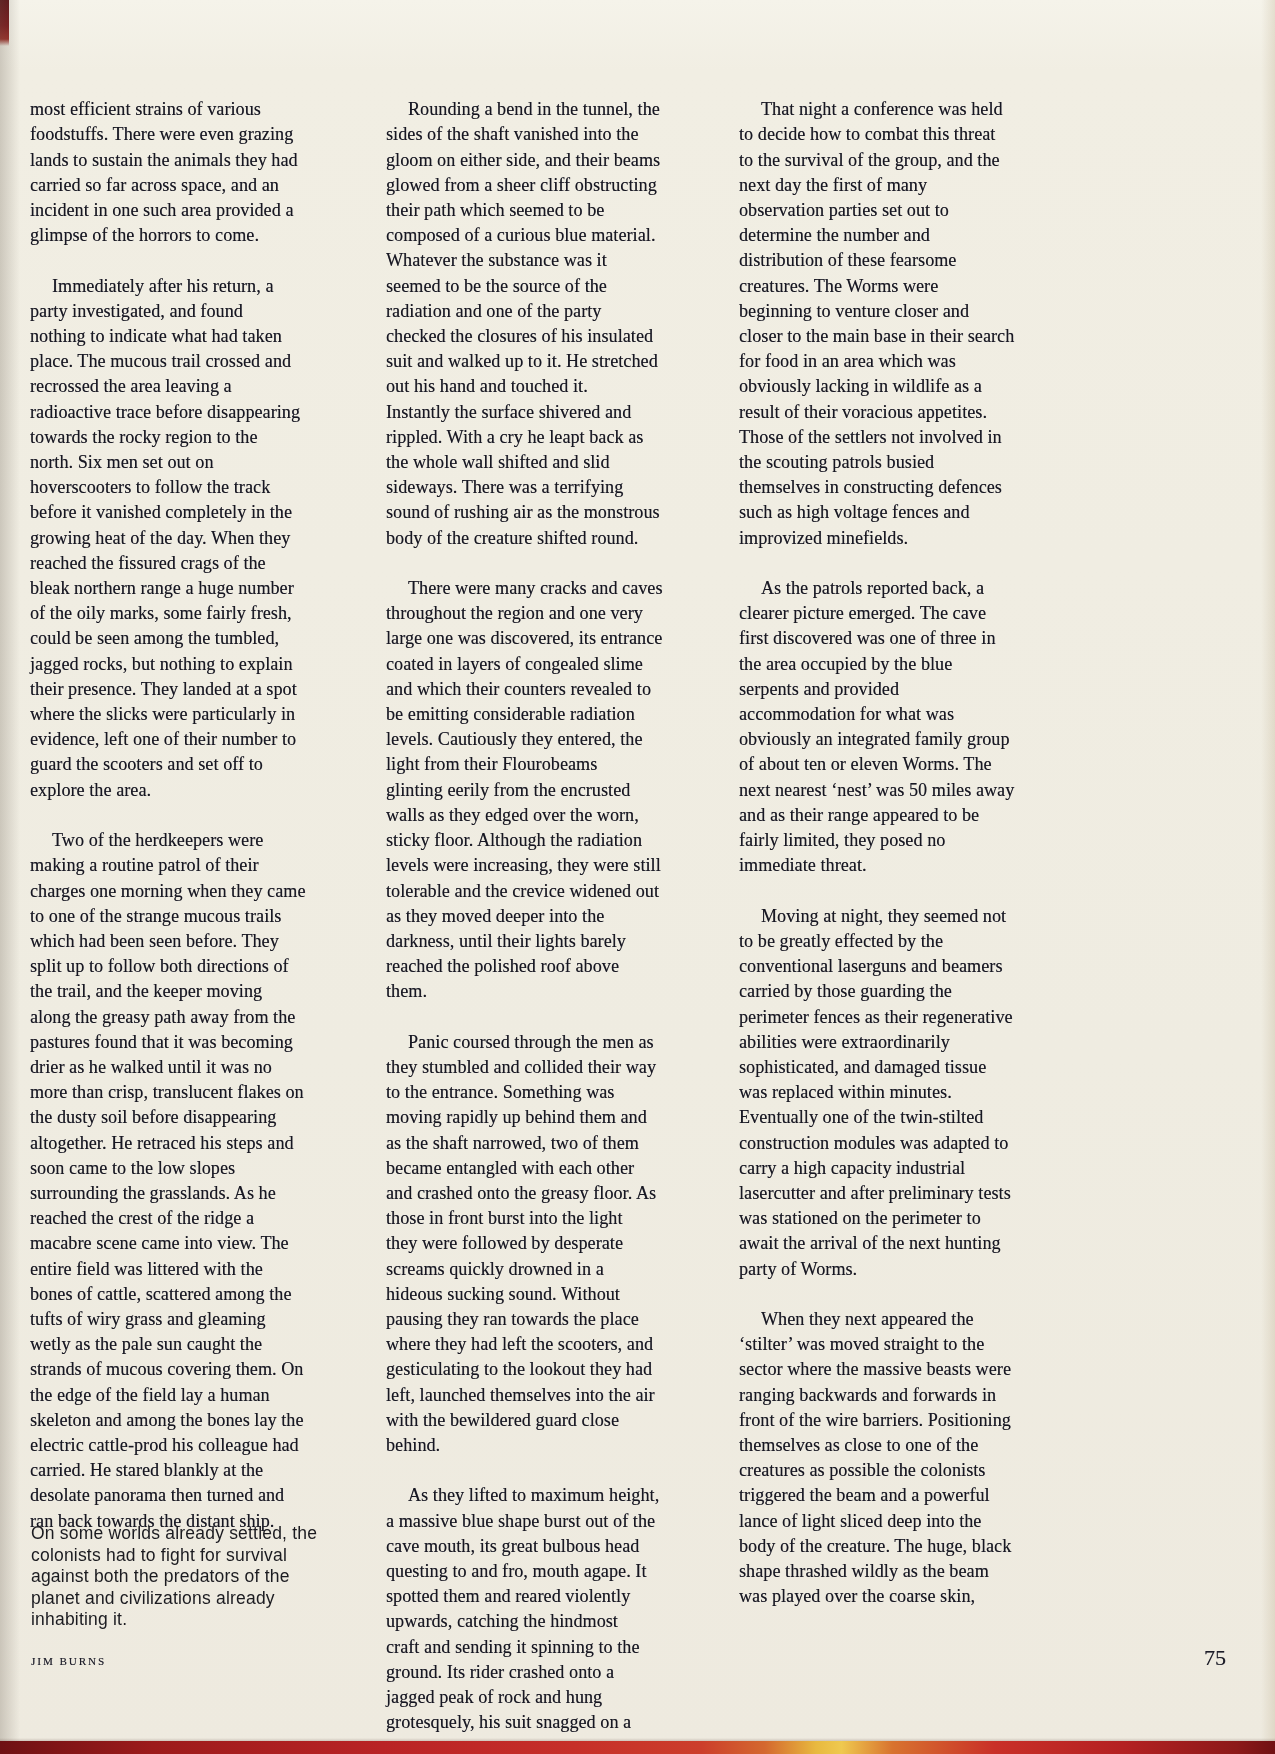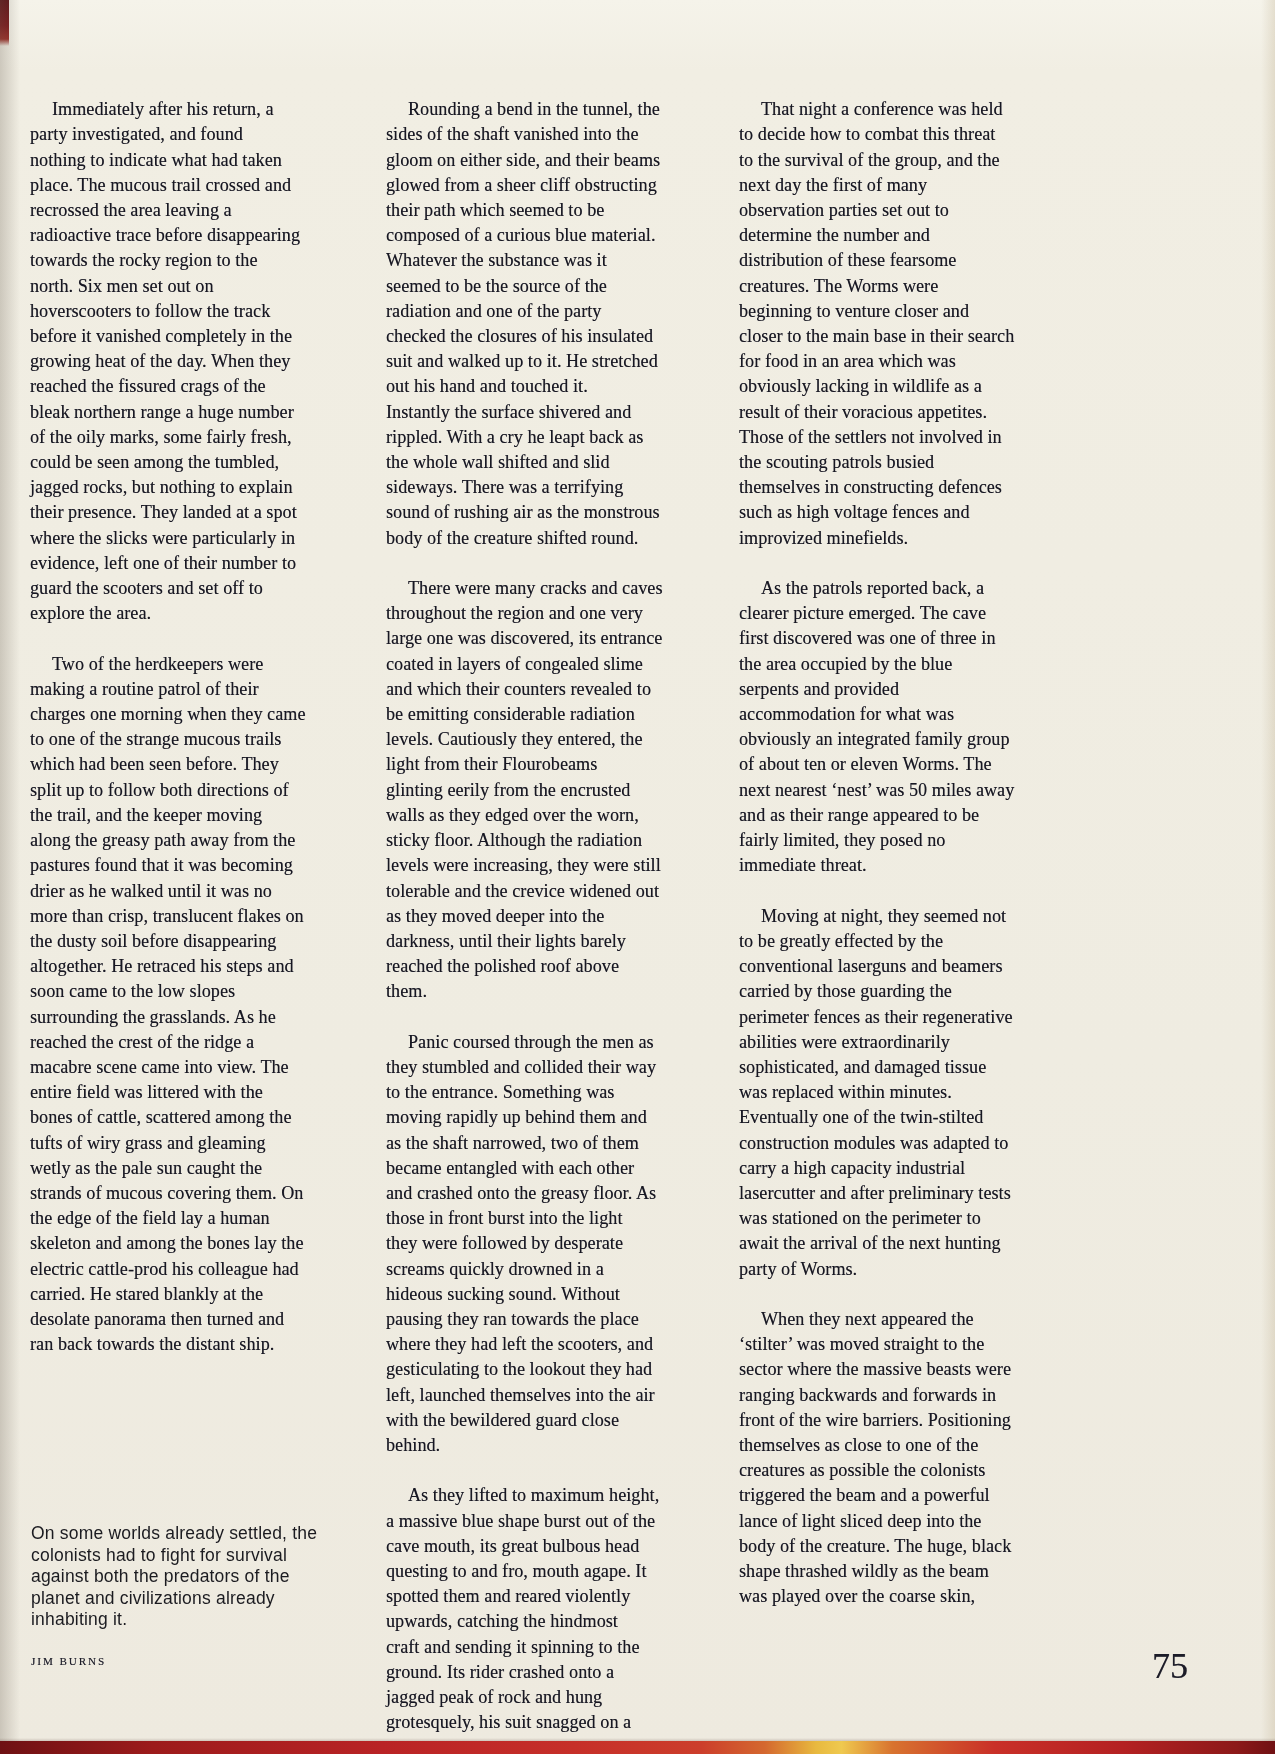--- a/index.html
+++ b/index.html
@@ -70,36 +70,42 @@
   .credit{
     position:absolute;
     left:31px;top:1655px;
     font-size:11px;
     letter-spacing:2px;
     color:#1c1c28;
     text-shadow:0.25px 0 0 rgba(23,23,40,0.5);
   }
   .pagenum{
     position:absolute;
-    left:1152px;top:1645px;
-    font-size:36px;
+    left:1204px;top:1645px;
+    font-size:22px;
     color:#1c1c28;
     text-shadow:0.25px 0 0 rgba(23,23,40,0.5);
   }
 </style>
 </head>
 <body>
 
 <div class="page">
 
   <div class="corner-strip"></div>
   <div class="left-shade"></div>
   <div class="right-shade"></div>
 
   <div class="col col1">
+    <p class="para">most efficient strains of various
+foodstuffs. There were even grazing
+lands to sustain the animals they had
+carried so far across space, and an
+incident in one such area provided a
+glimpse of the horrors to come.</p>
     <p class="para ind">Immediately after his return, a
 party investigated, and found
 nothing to indicate what had taken
 place. The mucous trail crossed and
 recrossed the area leaving a
 radioactive trace before disappearing
 towards the rocky region to the
 north. Six men set out on
 hoverscooters to follow the track
 before it vanished completely in the

